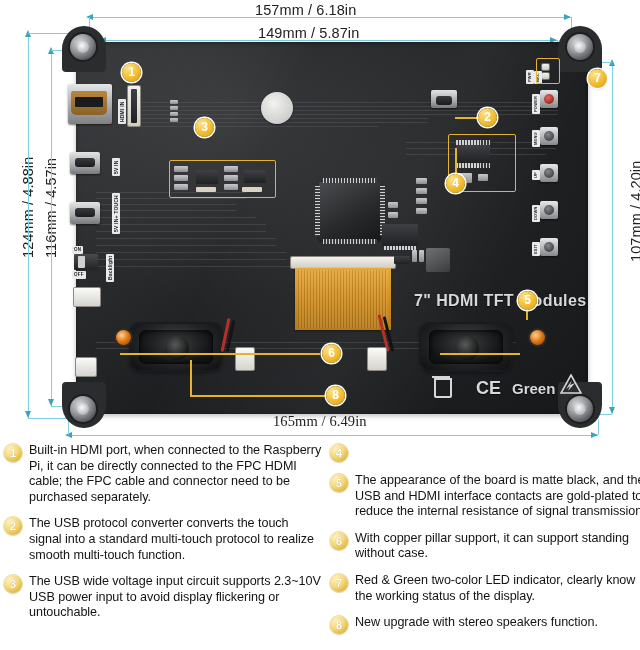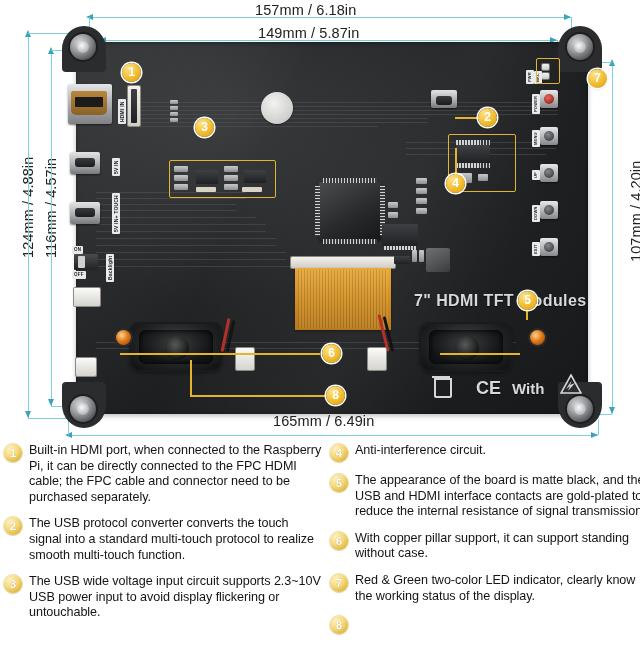--- a/index.html
+++ b/index.html
@@ -177,21 +177,21 @@
     <div class="dimline h" style="left:51px;top:50px;width:25px;"></div>
     <div class="dimline h" style="left:51px;top:406px;width:25px;"></div>
 
     <div class="dimtext vert" style="left:628px;top:262px;transform:rotate(-90deg);">107mm / 4.20in</div>
     <div class="dimline v" style="left:612px;top:62px;height:352px;"></div>
     <div class="arrow u" style="left:608.5px;top:59px;"></div>
     <div class="arrow d" style="left:608.5px;top:407px;"></div>
     <div class="dimline h" style="left:588px;top:62px;width:24px;"></div>
     <div class="dimline h" style="left:588px;top:414px;width:24px;"></div>
 
-    <div class="dimtext" style="left:273px;top:413px;">165mm / 6.49in</div>
+    <div class="dimtext" style="left:273px;top:413px;font-family:Liberation Serif, serif;">165mm / 6.49in</div>
     <div class="dimline h" style="left:68px;top:435px;width:530px;"></div>
     <div class="arrow l" style="left:65px;top:431.5px;"></div>
     <div class="arrow r" style="left:591px;top:431.5px;"></div>
     <div class="dimline v" style="left:68px;top:420px;height:15px;"></div>
     <div class="dimline v" style="left:598px;top:420px;height:15px;"></div>
 
     <div class="board">
       <div class="board-sheen"></div>
 
       <div class="ear" style="left:-14px;top:-16px;width:44px;height:46px;"></div>
@@ -321,21 +321,21 @@
 
       <div class="conn-w" style="left:160px;top:306px;width:18px;height:22px;"></div>
       <div class="conn-w" style="left:292px;top:306px;width:18px;height:22px;"></div>
       <div class="conn-w" style="left:0px;top:316px;width:20px;height:18px;"></div>
 
       <div class="copper" style="left:40px;top:288px;"></div>
       <div class="copper" style="left:454px;top:288px;"></div>
 
       <div class="boardtext big" style="left:338px;top:250px;">7" HDMI TFT Modules</div>
       <div class="boardtext" style="left:400px;top:336px;font-size:18px;font-weight:bold;">CE</div>
-      <div class="boardtext" style="left:436px;top:338px;font-size:15px;font-weight:bold;">With</div>
+      <div class="boardtext" style="left:436px;top:338px;font-size:15px;font-weight:bold;">Green</div>
 
       <div style="position:absolute;left:358px;top:336px;width:14px;height:16px;
            border:2px solid #d6d7d9;border-radius:0 0 2px 2px;"></div>
       <div style="position:absolute;left:356px;top:334px;width:18px;height:2px;background:#d6d7d9;"></div>
 
       <svg style="position:absolute;left:484px;top:332px;" width="22" height="20" viewBox="0 0 22 20">
         <polygon points="11,1 21,19 1,19" fill="none" stroke="#d6d7d9" stroke-width="1.6"></polygon>
         <path d="M6 15 L12 6 L10 11 L15 9 L8 17 L10 12 Z" fill="#d6d7d9"></path>
       </svg>
 
@@ -395,33 +395,33 @@
       </div>
       <div class="item" style="margin-top:6px;">
         <div class="lbadge">3</div>
         <div class="ltext">The USB wide voltage input circuit supports 2.3~10V USB power input to avoid display flickering or untouchable.</div>
       </div>
     </div>
 
     <div class="col right">
       <div class="item">
         <div class="lbadge">4</div>
-        <div class="ltext">Anti-interference circuit.</div>
       </div>
       <div class="item" style="margin-top:6px;">
         <div class="lbadge">5</div>
         <div class="ltext">The appearance of the board is matte black, and the USB and HDMI interface contacts are gold-plated to reduce the internal resistance of signal transmission.</div>
       </div>
       <div class="item" style="margin-top:6px;">
         <div class="lbadge">6</div>
         <div class="ltext">With copper pillar support, it can support standing without case.</div>
       </div>
       <div class="item" style="margin-top:6px;">
         <div class="lbadge">7</div>
         <div class="ltext">Red &amp; Green two-color LED indicator, clearly know the working status of the display.</div>
       </div>
       <div class="item" style="margin-top:6px;">
         <div class="lbadge">8</div>
+        <div class="ltext">New upgrade with stereo speakers function.</div>
       </div>
     </div>
 
   </div>
 </div>
 
 </body></html>

